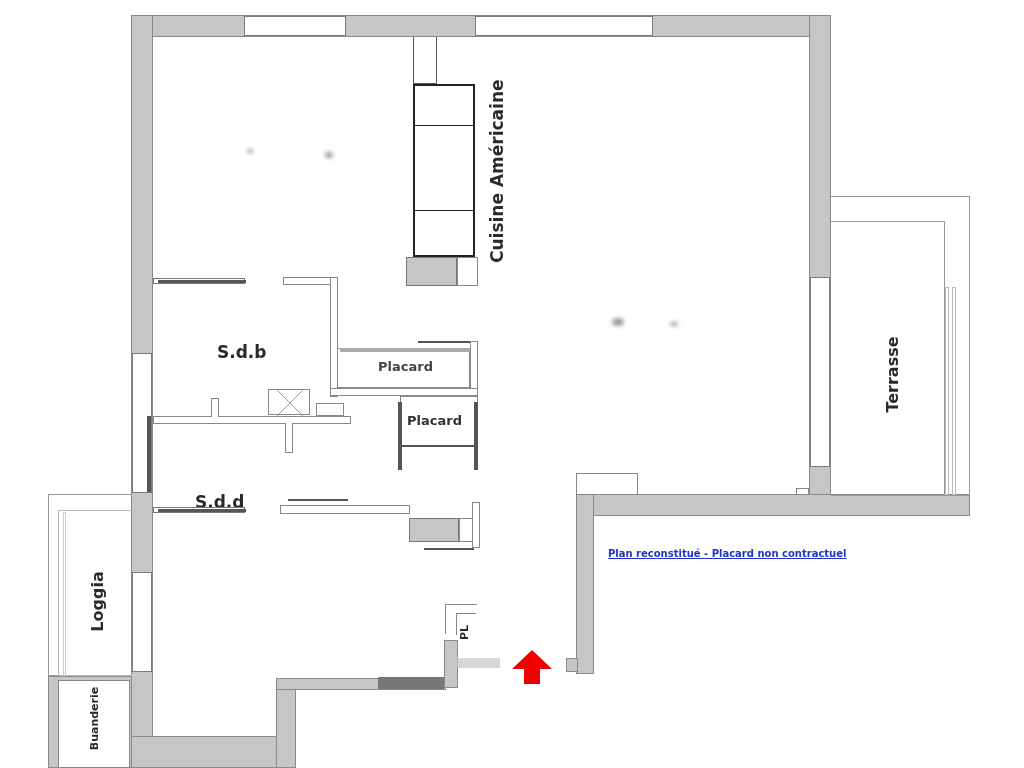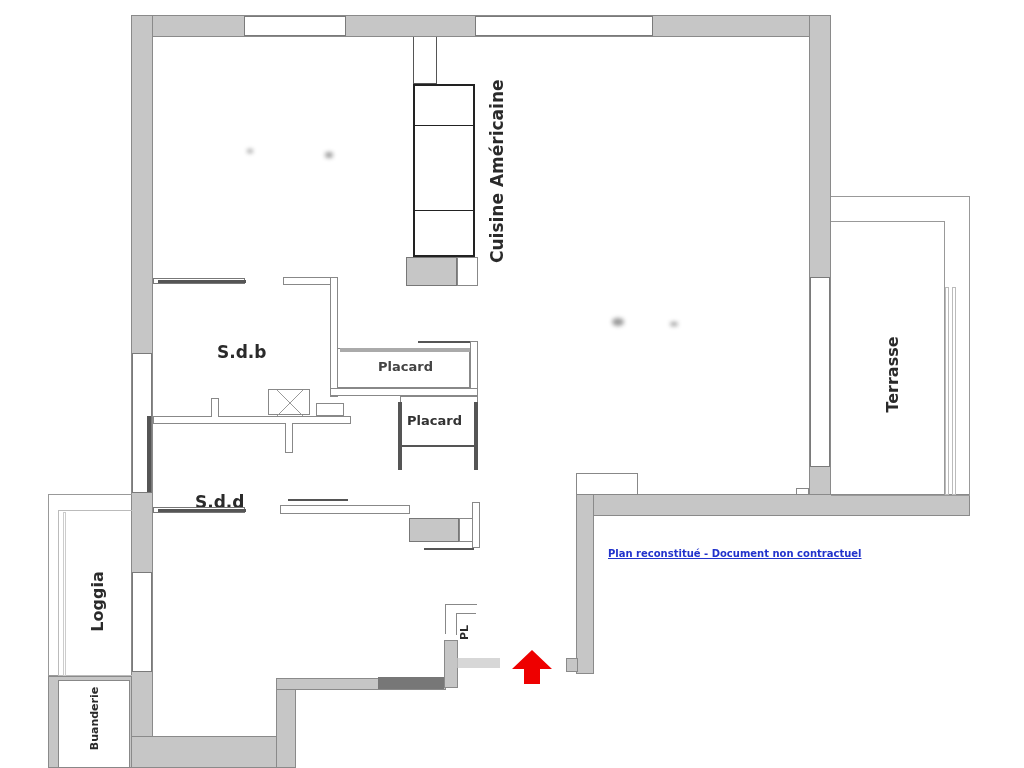--- a/index.html
+++ b/index.html
@@ -113,13 +113,13 @@
 <div class="lbl vert" style="left:62px;top:592px;width:70px;font-size:16px;text-align:center;">Loggia</div>
 <div class="abs wall" style="left:48px;top:676px;width:84px;height:92px;"></div>
 <div class="abs" style="left:58px;top:680px;width:72px;height:88px;background:#fff;border:1px solid #888;"></div>
 <div class="lbl vert" style="left:54px;top:712px;width:80px;font-size:11px;text-align:center;">Buanderie</div>
 
 <div class="blur" style="left:247px;top:149px;width:6px;height:4px;"></div>
 <div class="blur" style="left:325px;top:152px;width:8px;height:6px;"></div>
 <div class="blur" style="left:612px;top:318px;width:12px;height:8px;"></div>
 <div class="blur" style="left:670px;top:322px;width:8px;height:4px;"></div>
 
-<div class="link" style="left:608px;top:548px;">Plan reconstitué - Document non contractuel</div>
+<div class="link" style="left:608px;top:548px;">Plan reconstitué - Placard non contractuel</div>
 
 </body></html>

